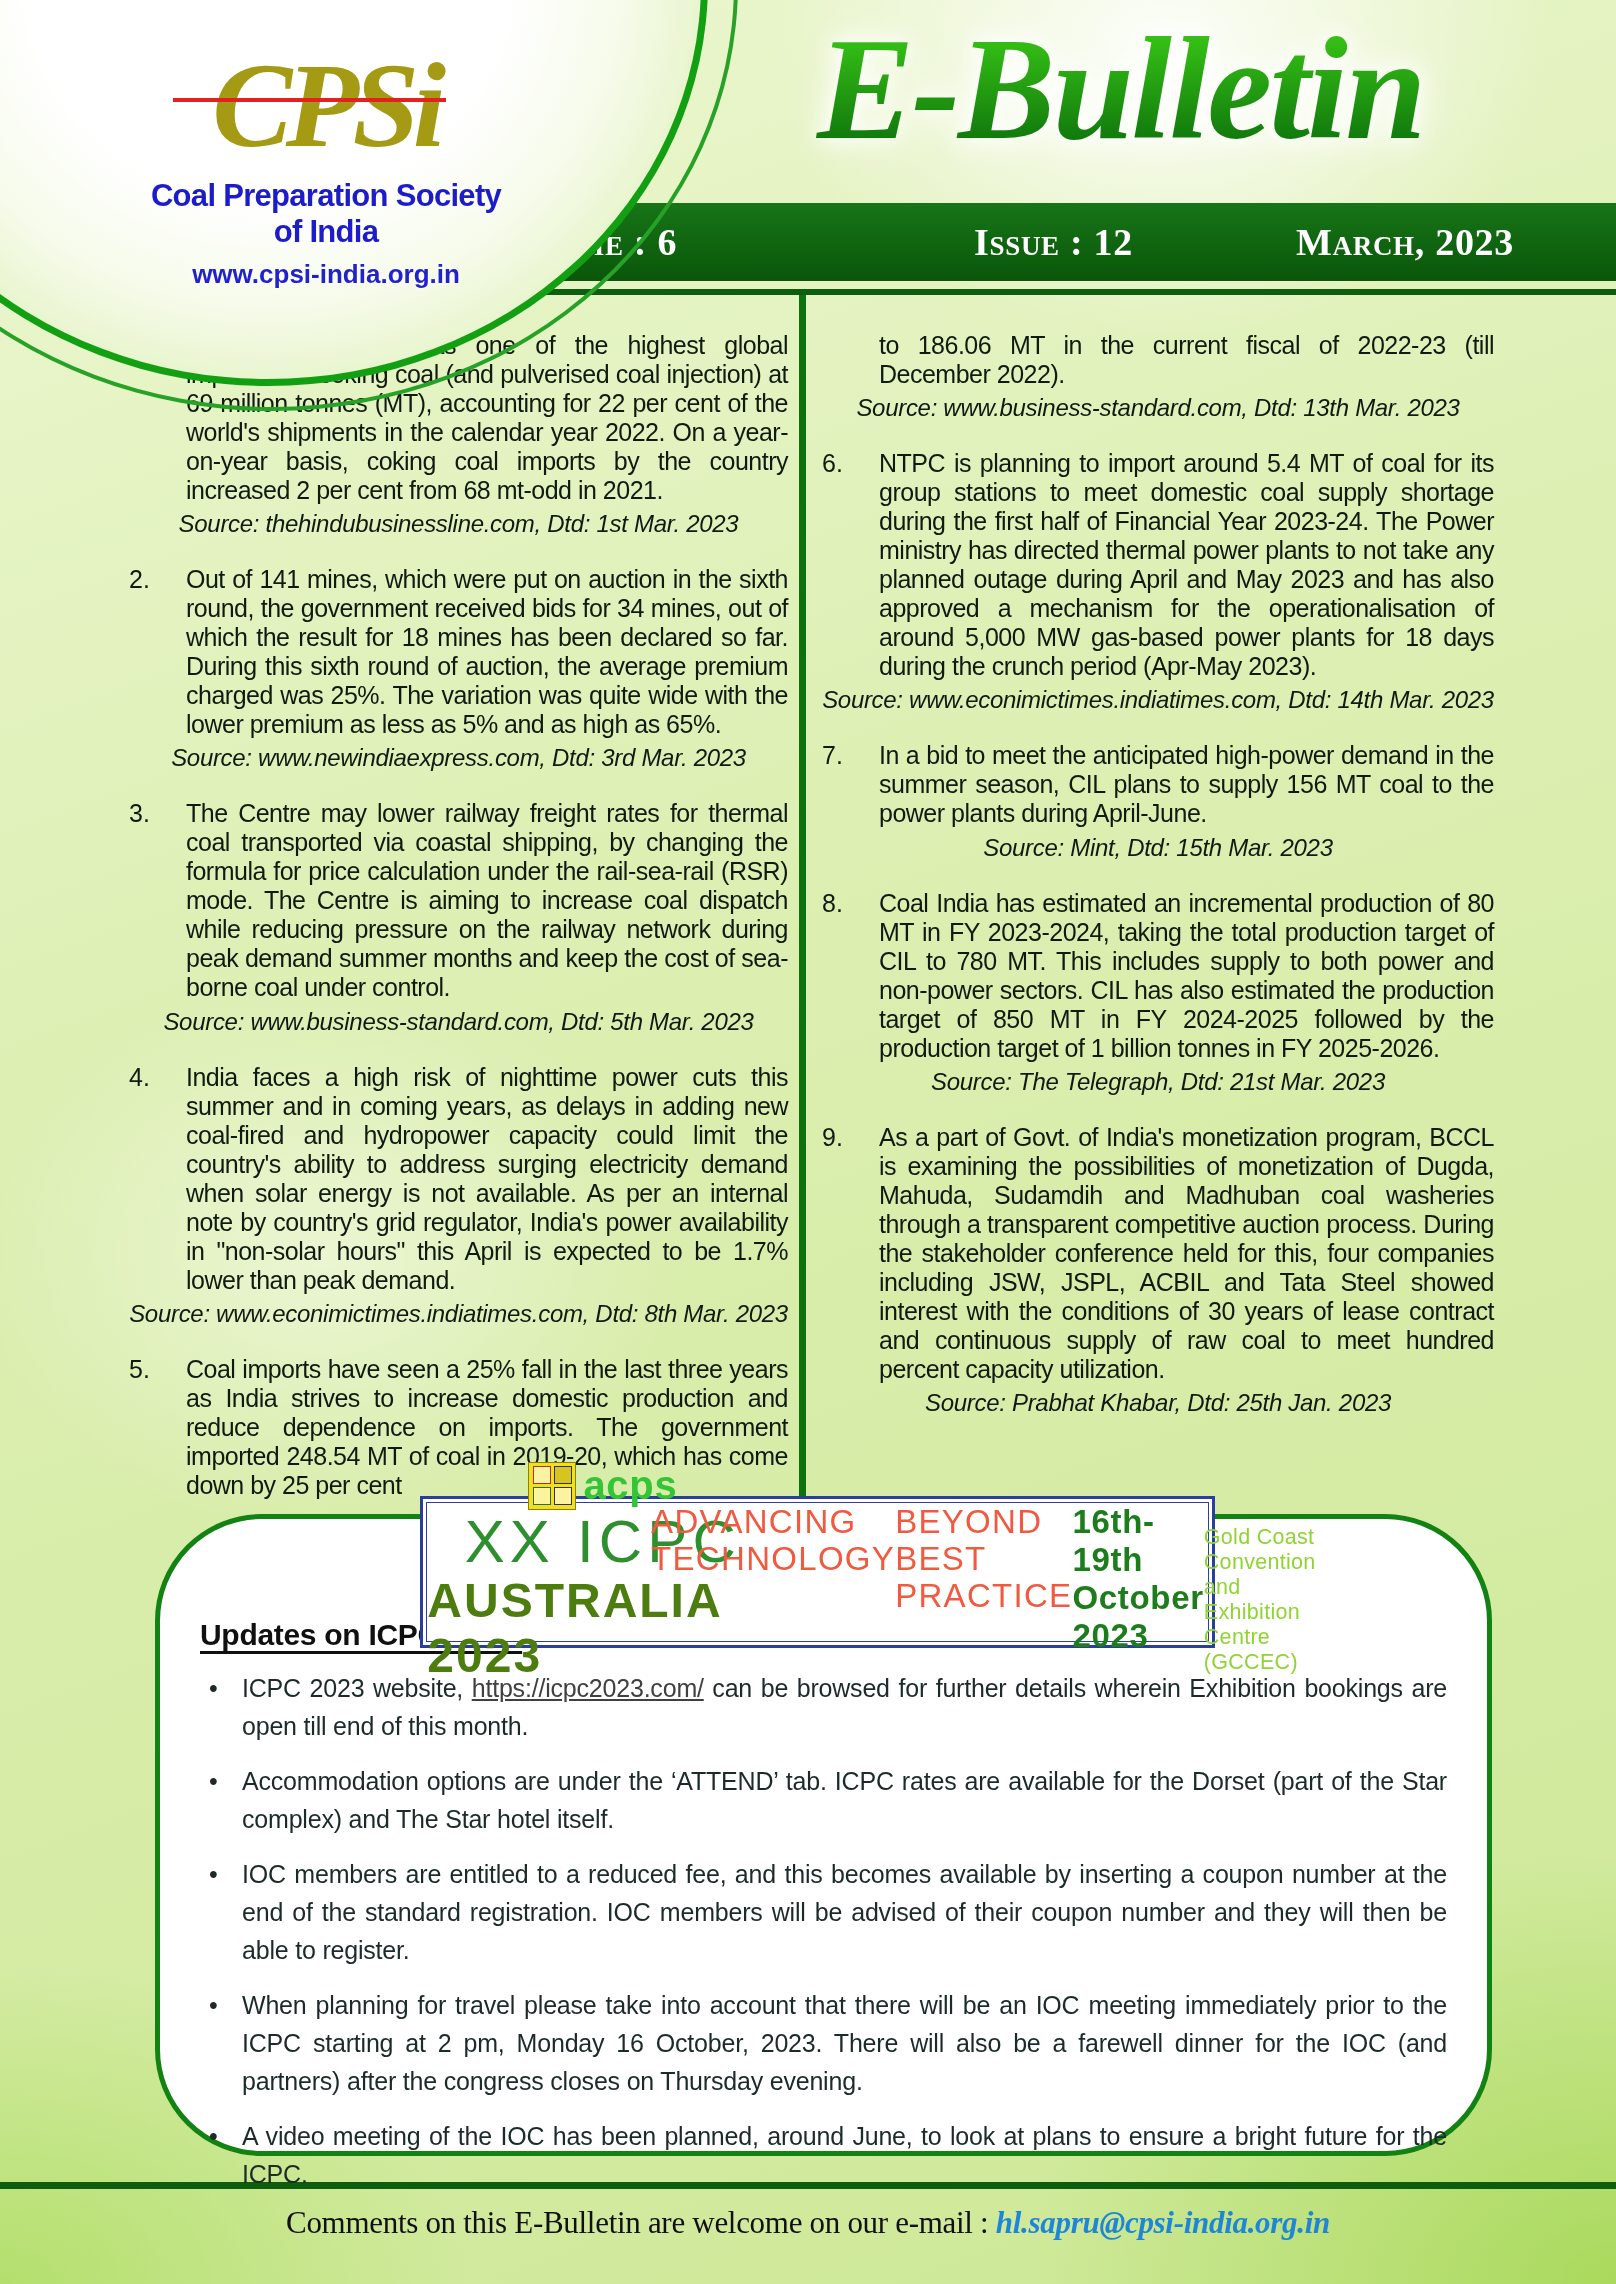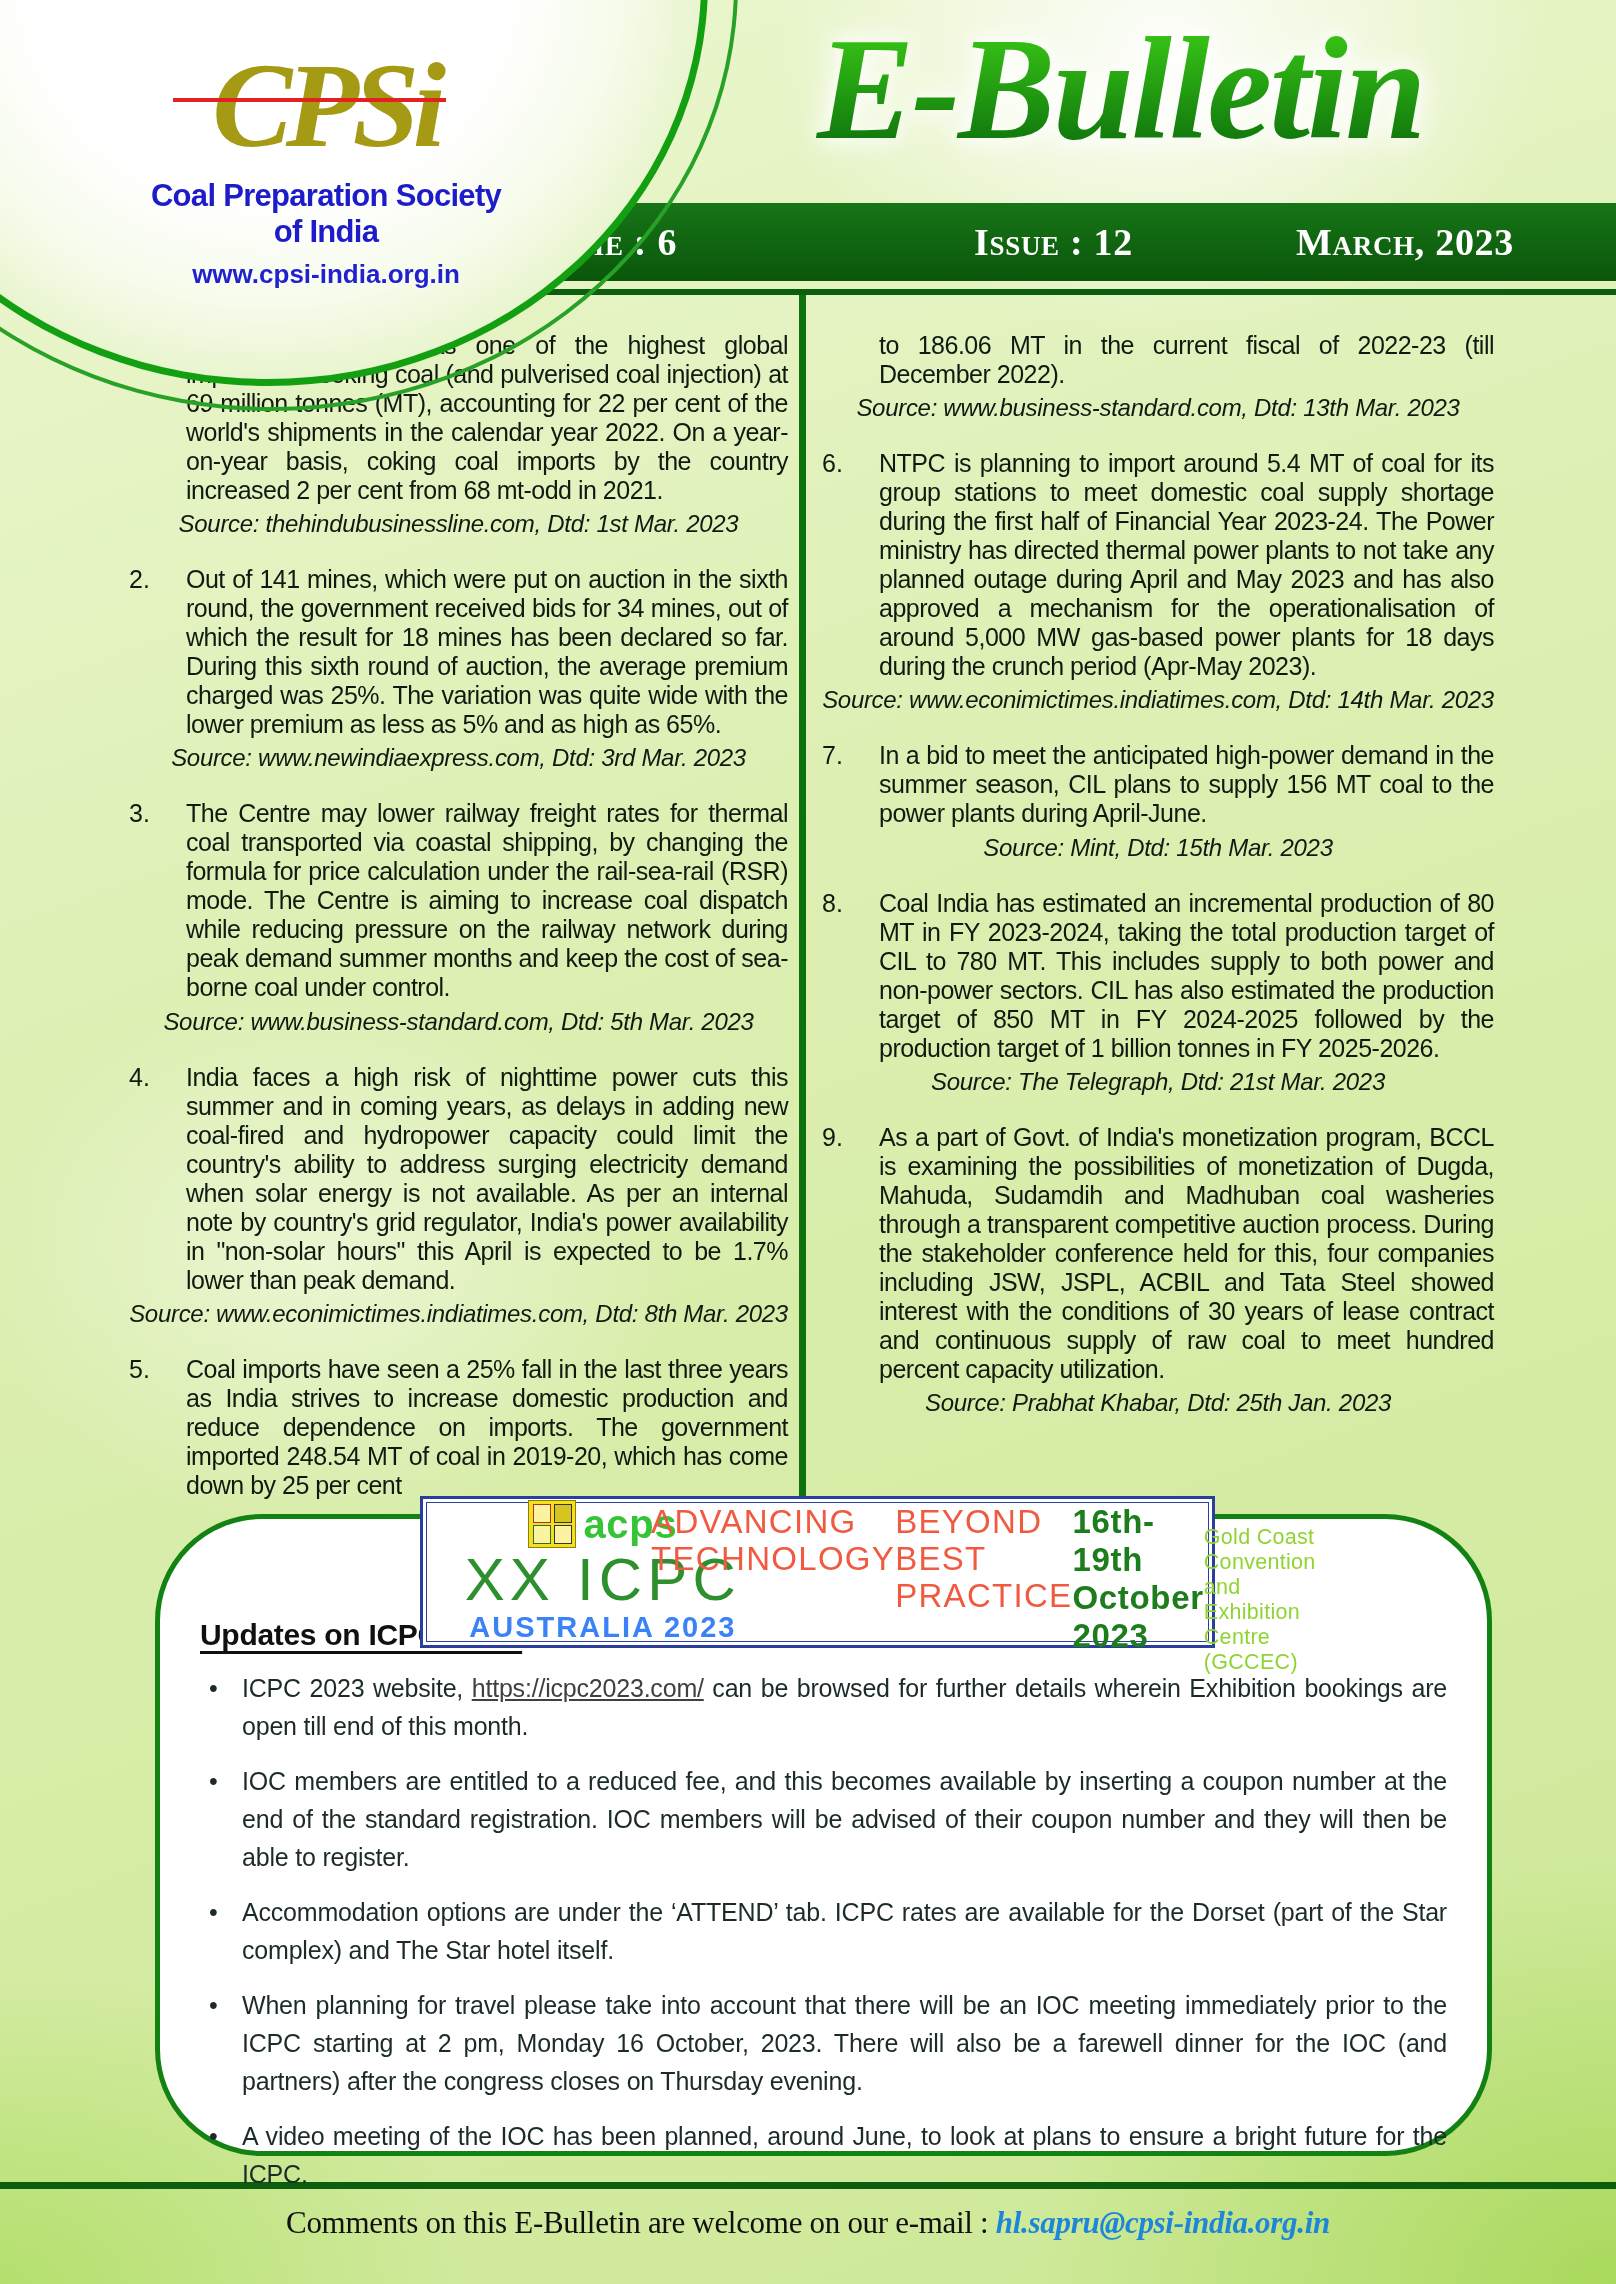--- a/index.html
+++ b/index.html
@@ -58,21 +58,21 @@
   .acps-row{display:flex;align-items:center;gap:7px;}
   .acps-icon{width:48px;height:48px;background:#f3df1c;border:1.3px solid #8a7f10;
              display:grid;grid-template-columns:1fr 1fr;grid-template-rows:1fr 1fr;gap:2.6px;padding:3.3px;box-sizing:border-box;}
   .acps-icon i{background:#fbf3a0;border:1.3px solid #555;display:block;}
   .acps-icon i:nth-child(1){border-color:#b03030;}
   .acps-icon i:nth-child(2){border-color:#333;background:#d6c51e;}
   .acps-icon i:nth-child(3){border-color:#2a6e2a;}
   .acps-icon i:nth-child(4){border-color:#333;}
   .acps-txt{color:#35c435;font-size:40px;font-weight:bold;letter-spacing:0.7px;}
   .xxicpc{color:#2e8f2e;font-size:60px;line-height:63px;letter-spacing:5.2px;font-weight:normal;}
-  .aus{color:#3b82f6;font-size:29px;font-weight:bold;letter-spacing:2px;}
+  .aus{color:#4d7c0f;font-size:48px;font-weight:bold;letter-spacing:2px;}
   .bright{width:55%;display:flex;flex-direction:row;justify-content:center;padding-right:19.5px;box-sizing:border-box;}
   .tag{color:#f05a40;font-size:33px;line-height:37px;letter-spacing:1.3px;}
   .bhr{height:2.6px;background:#f28a76;margin:9px 0 10.4px 0;width:100%;}
   .bdates{color:#1d7d1d;font-size:33px;font-weight:bold;letter-spacing:0.7px;}
   .bvenue{color:#8fd430;font-size:21.5px;margin-top:22px;letter-spacing:0.3px;}
   
   .ubox{position:absolute;left:155px;top:1514px;width:1337px;height:642px;box-sizing:border-box;
         background:#ffffff;border:5.2px solid #128212;border-radius:107px;z-index:5;
         padding:99px 40px 0 40px;}
   .uhead{font-size:30px;font-weight:bold;color:#101010;text-decoration:underline;
@@ -162,24 +162,24 @@
     <div class="src">Source: Prabhat Khabar, Dtd: 25th Jan. 2023</div>
   </div>
 </div>
 
 <div class="ubox">
   <div class="uhead">Updates on ICPC 2023:</div>
   <div class="ubul">
     <span>ICPC 2023 website, </span><a class="lnk">https://icpc2023.com/</a><span> can be browsed for further details wherein Exhibition bookings are open till end of this month.</span>
   </div>
   <div class="ubul">
+    <span>Accommodation options are under the ‘ATTEND’ tab. ICPC rates are available for the Dorset (part of the Star complex) and The Star hotel itself.</span>
+  </div>
+  <div class="ubul">
     <span>IOC members are entitled to a reduced fee, and this becomes available by inserting a coupon number at the end of the standard registration. IOC members will be advised of their coupon number and they will then be able to register.</span>
-  </div>
-  <div class="ubul">
-    <span>Accommodation options are under the ‘ATTEND’ tab. ICPC rates are available for the Dorset (part of the Star complex) and The Star hotel itself.</span>
   </div>
   <div class="ubul">
     <span>When planning for travel please take into account that there will be an IOC meeting immediately prior to the ICPC starting at 2 pm, Monday 16 October, 2023. There will also be a farewell dinner for the IOC (and partners) after the congress closes on Thursday evening.</span>
   </div>
   <div class="ubul">
     <span>A video meeting of the IOC has been planned, around June, to look at plans to ensure a bright future for the ICPC.</span>
   </div>
 </div>
 
 <div class="banner">

